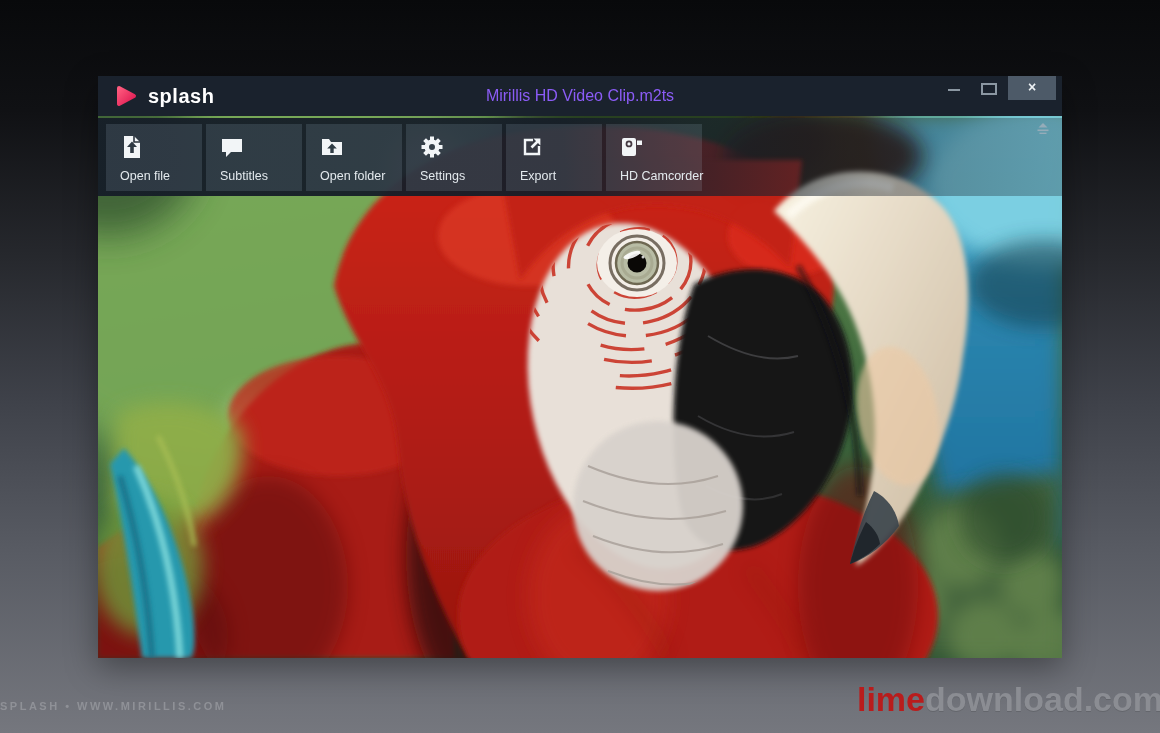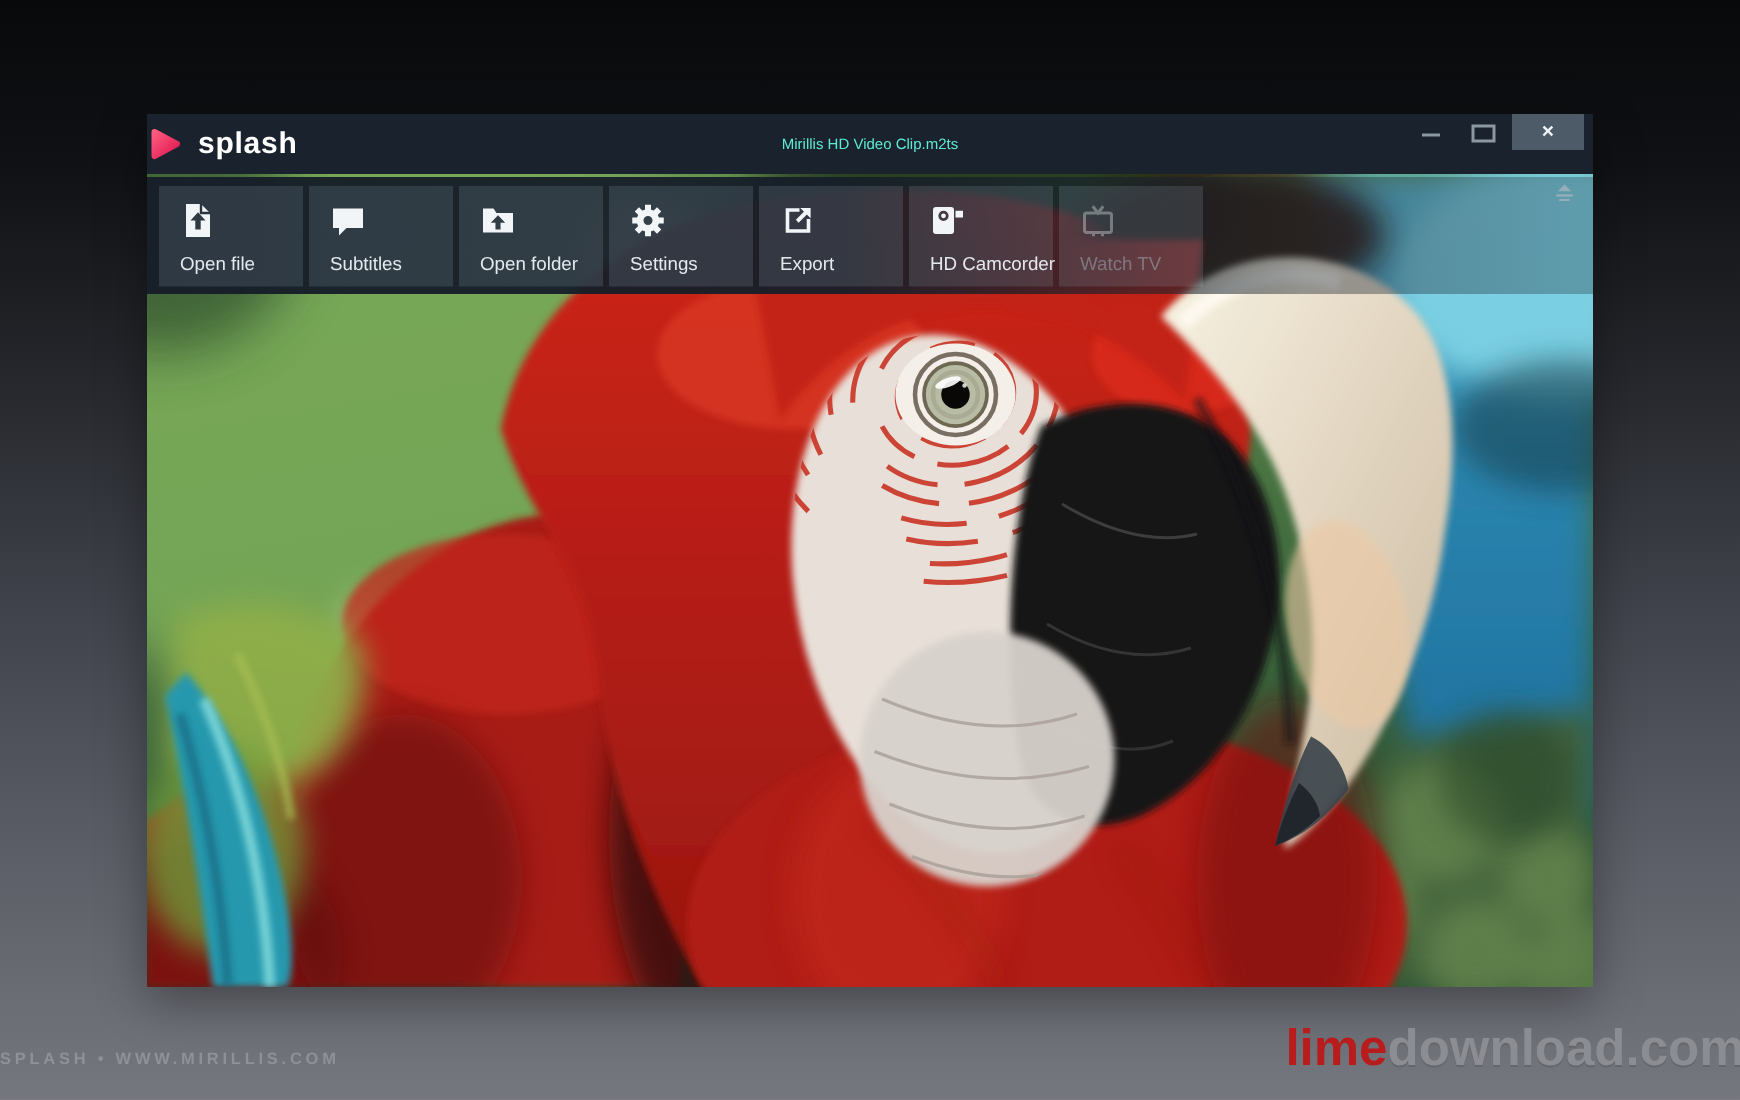--- a/index.html
+++ b/index.html
@@ -10,25 +10,25 @@
   }
   .window{
     position:absolute;left:98px;top:76px;width:964px;height:582px;
     background:#10161d;box-shadow:0 10px 30px rgba(0,0,0,.35);
   }
   
   .titlebar{
     position:relative;height:40px;background:#1a222d;
     display:flex;align-items:center;
   }
-  .brand{display:flex;align-items:center;gap:10px;}
+  .brand{display:flex;align-items:center;gap:10px;padding-left:16px;}
   .brand-text{color:#ffffff;font-size:20px;font-weight:bold;letter-spacing:.5px;}
   .win-title{
     position:absolute;left:0;right:0;text-align:center;
-    color:#5eead4;font-size:10px;pointer-events:none;
+    color:#8b5cf6;font-size:16px;pointer-events:none;
   }
   .controls{position:absolute;right:6px;top:0;display:flex;align-items:flex-start;gap:6px;}
   .ctl{width:28px;height:24px;position:relative;cursor:pointer;}
   .ctl-min::after{
     content:"";position:absolute;left:8px;top:13px;width:12px;height:2px;background:#8b97a2;
   }
   .ctl-max::after{
     content:"";position:absolute;left:7px;top:7px;width:12px;height:8px;border:2px solid #8b97a2;
   }
   .ctl-close{
@@ -291,28 +291,20 @@
       <div class="tool-btn">
         <svg class="ticon" viewBox="0 0 24 24">
           <path fill="currentColor" fill-rule="evenodd" d="M4,3 h10 a2,2 0 0 1 2,2 v14 a2,2 0 0 1 -2,2 h-10 a2,2 0 0 1 -2,-2 v-14 a2,2 0 0 1 2,-2 Z
                M9,5.5 A3.4,3.4 0 1 1 9,12.3 A3.4,3.4 0 1 1 9,5.5 Z"></path>
           <circle cx="9" cy="8.9" r="1.6" fill="currentColor"></circle>
           <rect x="17" y="5.5" width="5" height="4.5" fill="currentColor"></rect>
         </svg>
         <span class="tlabel">HD Camcorder</span>
       </div>
 
-      <div class="tool-btn disabled">
-        <svg class="ticon" viewBox="0 0 24 24">
-          <rect x="3" y="7" width="18" height="13" rx="1.5" fill="none" stroke="currentColor" stroke-width="2"></rect>
-          <path d="M8.5,2.5 L12,7 L15.5,2.5" fill="none" stroke="currentColor" stroke-width="2"></path>
-          <path d="M8,21.5 h2 M14,21.5 h2" stroke="currentColor" stroke-width="2"></path>
-        </svg>
-        <span class="tlabel">Watch TV</span>
-      </div>
 
       <svg class="collapse-btn" width="18" height="14" viewBox="0 0 18 14">
         <polygon points="9,1 13.5,5.5 4.5,5.5" fill="#9fb0bc"></polygon>
         <rect x="3.5" y="7.5" width="11" height="1.6" fill="#9fb0bc"></rect>
         <rect x="5.5" y="10.6" width="7" height="1.4" fill="#9fb0bc"></rect>
       </svg>
     </div>
   </div>
 </div>
 

